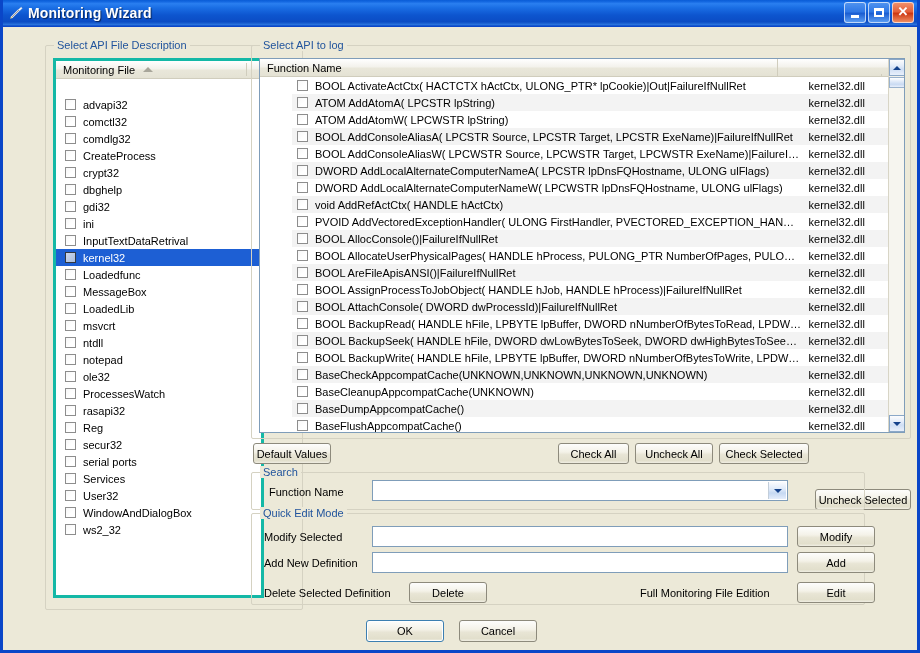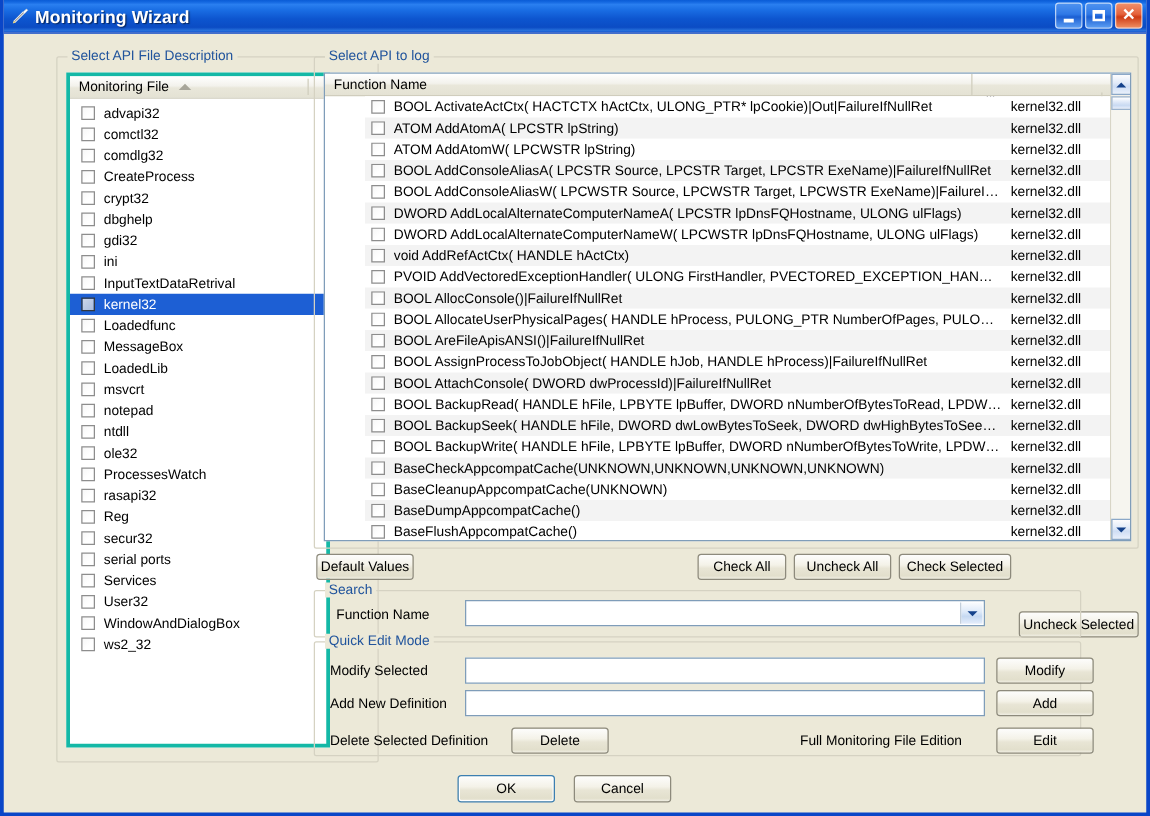--- a/index.html
+++ b/index.html
@@ -134,21 +134,21 @@
     margin-left: 8px;
     width: 0; height: 0;
     border-left: 5px solid transparent;
     border-right: 5px solid transparent;
     border-bottom: 5px solid #a8a69a;
   }
   #left-header .hdr-divider {
     position: absolute; right: 14px; top: 2px; bottom: 2px;
     width: 1px; background: #d0cdbd;
   }
-  #left-items { padding-top: 3px; }
+  #left-items { padding-top: 17px; }
   .lrow {
     height: 17px;
     display: flex;
     align-items: center;
     padding-left: 9px;
     box-sizing: border-box;
   }
   .lrow.selected { background: #1d5fd4; }
   .lrow.selected .lrow-label { color: #ffffff; }
   .cbox {
@@ -414,25 +414,25 @@
           <div class="lrow">
             <span class="cbox"></span>
             <span class="lrow-label">LoadedLib</span>
           </div>
           <div class="lrow">
             <span class="cbox"></span>
             <span class="lrow-label">msvcrt</span>
           </div>
           <div class="lrow">
             <span class="cbox"></span>
+            <span class="lrow-label">ntdll</span>
+          </div>
+          <div class="lrow">
+            <span class="cbox"></span>
             <span class="lrow-label">notepad</span>
-          </div>
-          <div class="lrow">
-            <span class="cbox"></span>
-            <span class="lrow-label">ntdll</span>
           </div>
           <div class="lrow">
             <span class="cbox"></span>
             <span class="lrow-label">ole32</span>
           </div>
           <div class="lrow">
             <span class="cbox"></span>
             <span class="lrow-label">ProcessesWatch</span>
           </div>
           <div class="lrow">

